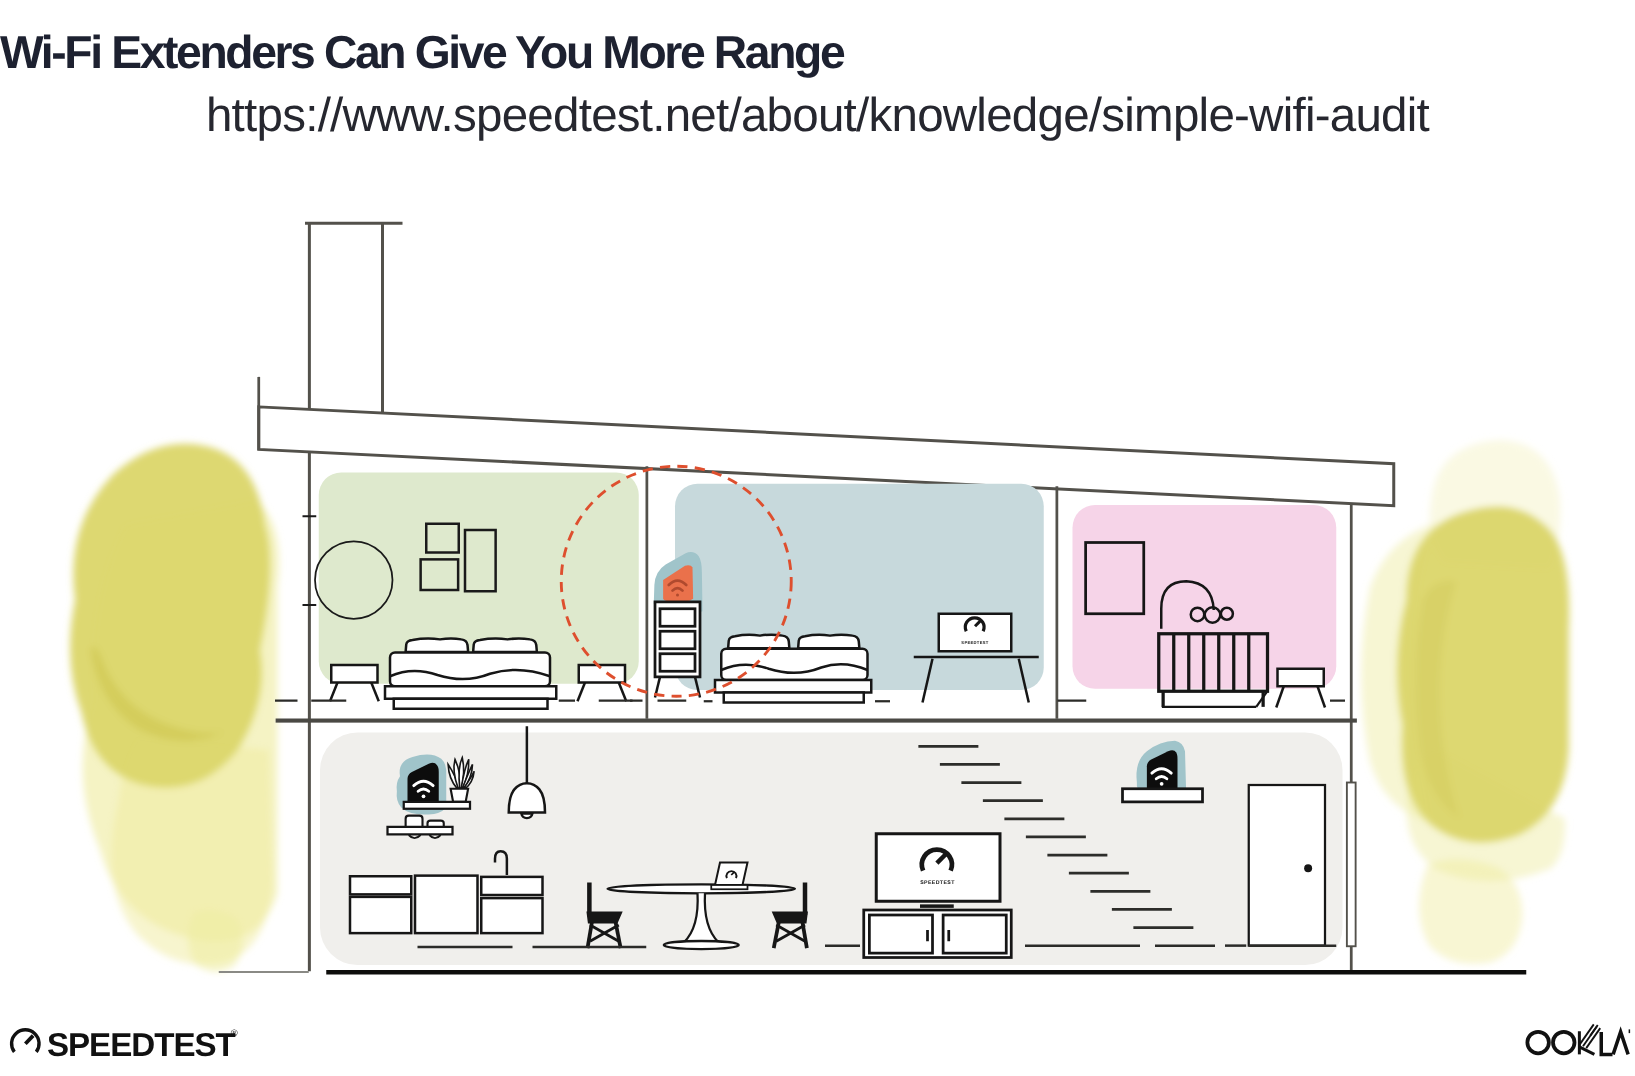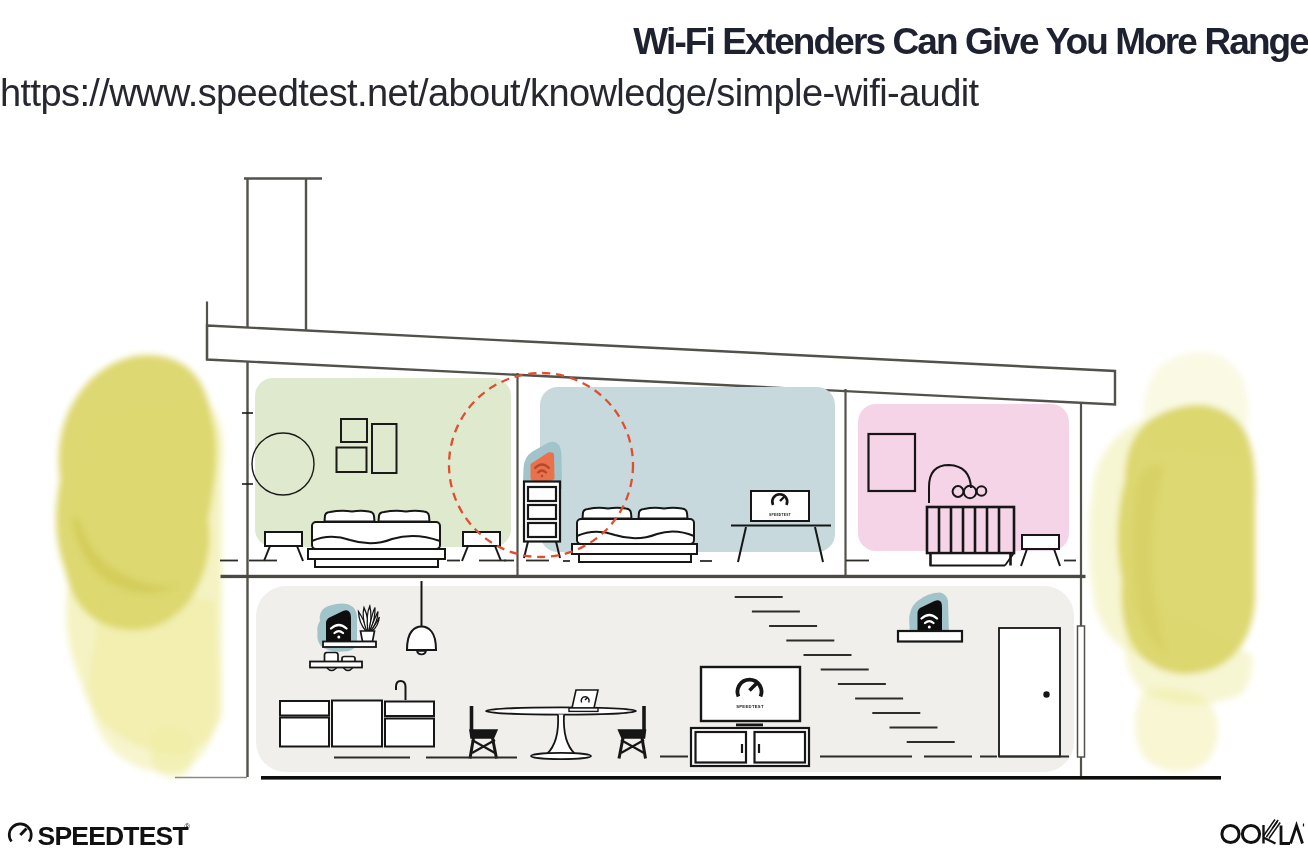--- a/index.html
+++ b/index.html
@@ -339,16 +339,16 @@
     <line x1="1266.4" y1="837" x2="1277.6" y2="821"></line>
     <line x1="1269" y1="838.5" x2="1280.2" y2="822.5"></line>
     <line x1="1272.2" y1="828.5" x2="1278.2" y2="820"></line>
   </g>
   <path d="M1281 825.5 L1281 843.5 L1290 843.5" stroke-width="2.8"></path>
   <path d="M1290.5 843.5 L1296.5 825.5 L1302.5 843.5" stroke-width="2.8"></path>
   <line x1="1303.5" y1="823.5" x2="1303.5" y2="826.5" stroke-width="1.2"></line>
 </g>
 </svg>
 
-<div style="position:absolute;left:0;top:21px;width:1308px;text-align:right;font-weight:bold;font-size:37px;color:#1d2130;letter-spacing:-1.9px;">Wi-Fi Extenders Can Give You More Range</div>
-
-<div style="position:absolute;left:0;top:72px;width:1308px;text-align:left;font-weight:normal;font-size:38px;color:#26272f;letter-spacing:-0.6px;">https://www.speedtest.net/about/knowledge/simple-wifi-audit</div>
+<div style="position:absolute;left:0;top:21px;width:1308px;text-align:left;font-weight:bold;font-size:37px;color:#1d2130;letter-spacing:-1.9px;">Wi-Fi Extenders Can Give You More Range</div>
+
+<div style="position:absolute;left:0;top:72px;width:1308px;text-align:center;font-weight:normal;font-size:38px;color:#26272f;letter-spacing:-0.6px;">https://www.speedtest.net/about/knowledge/simple-wifi-audit</div>
 </div>
 
 </body></html>

